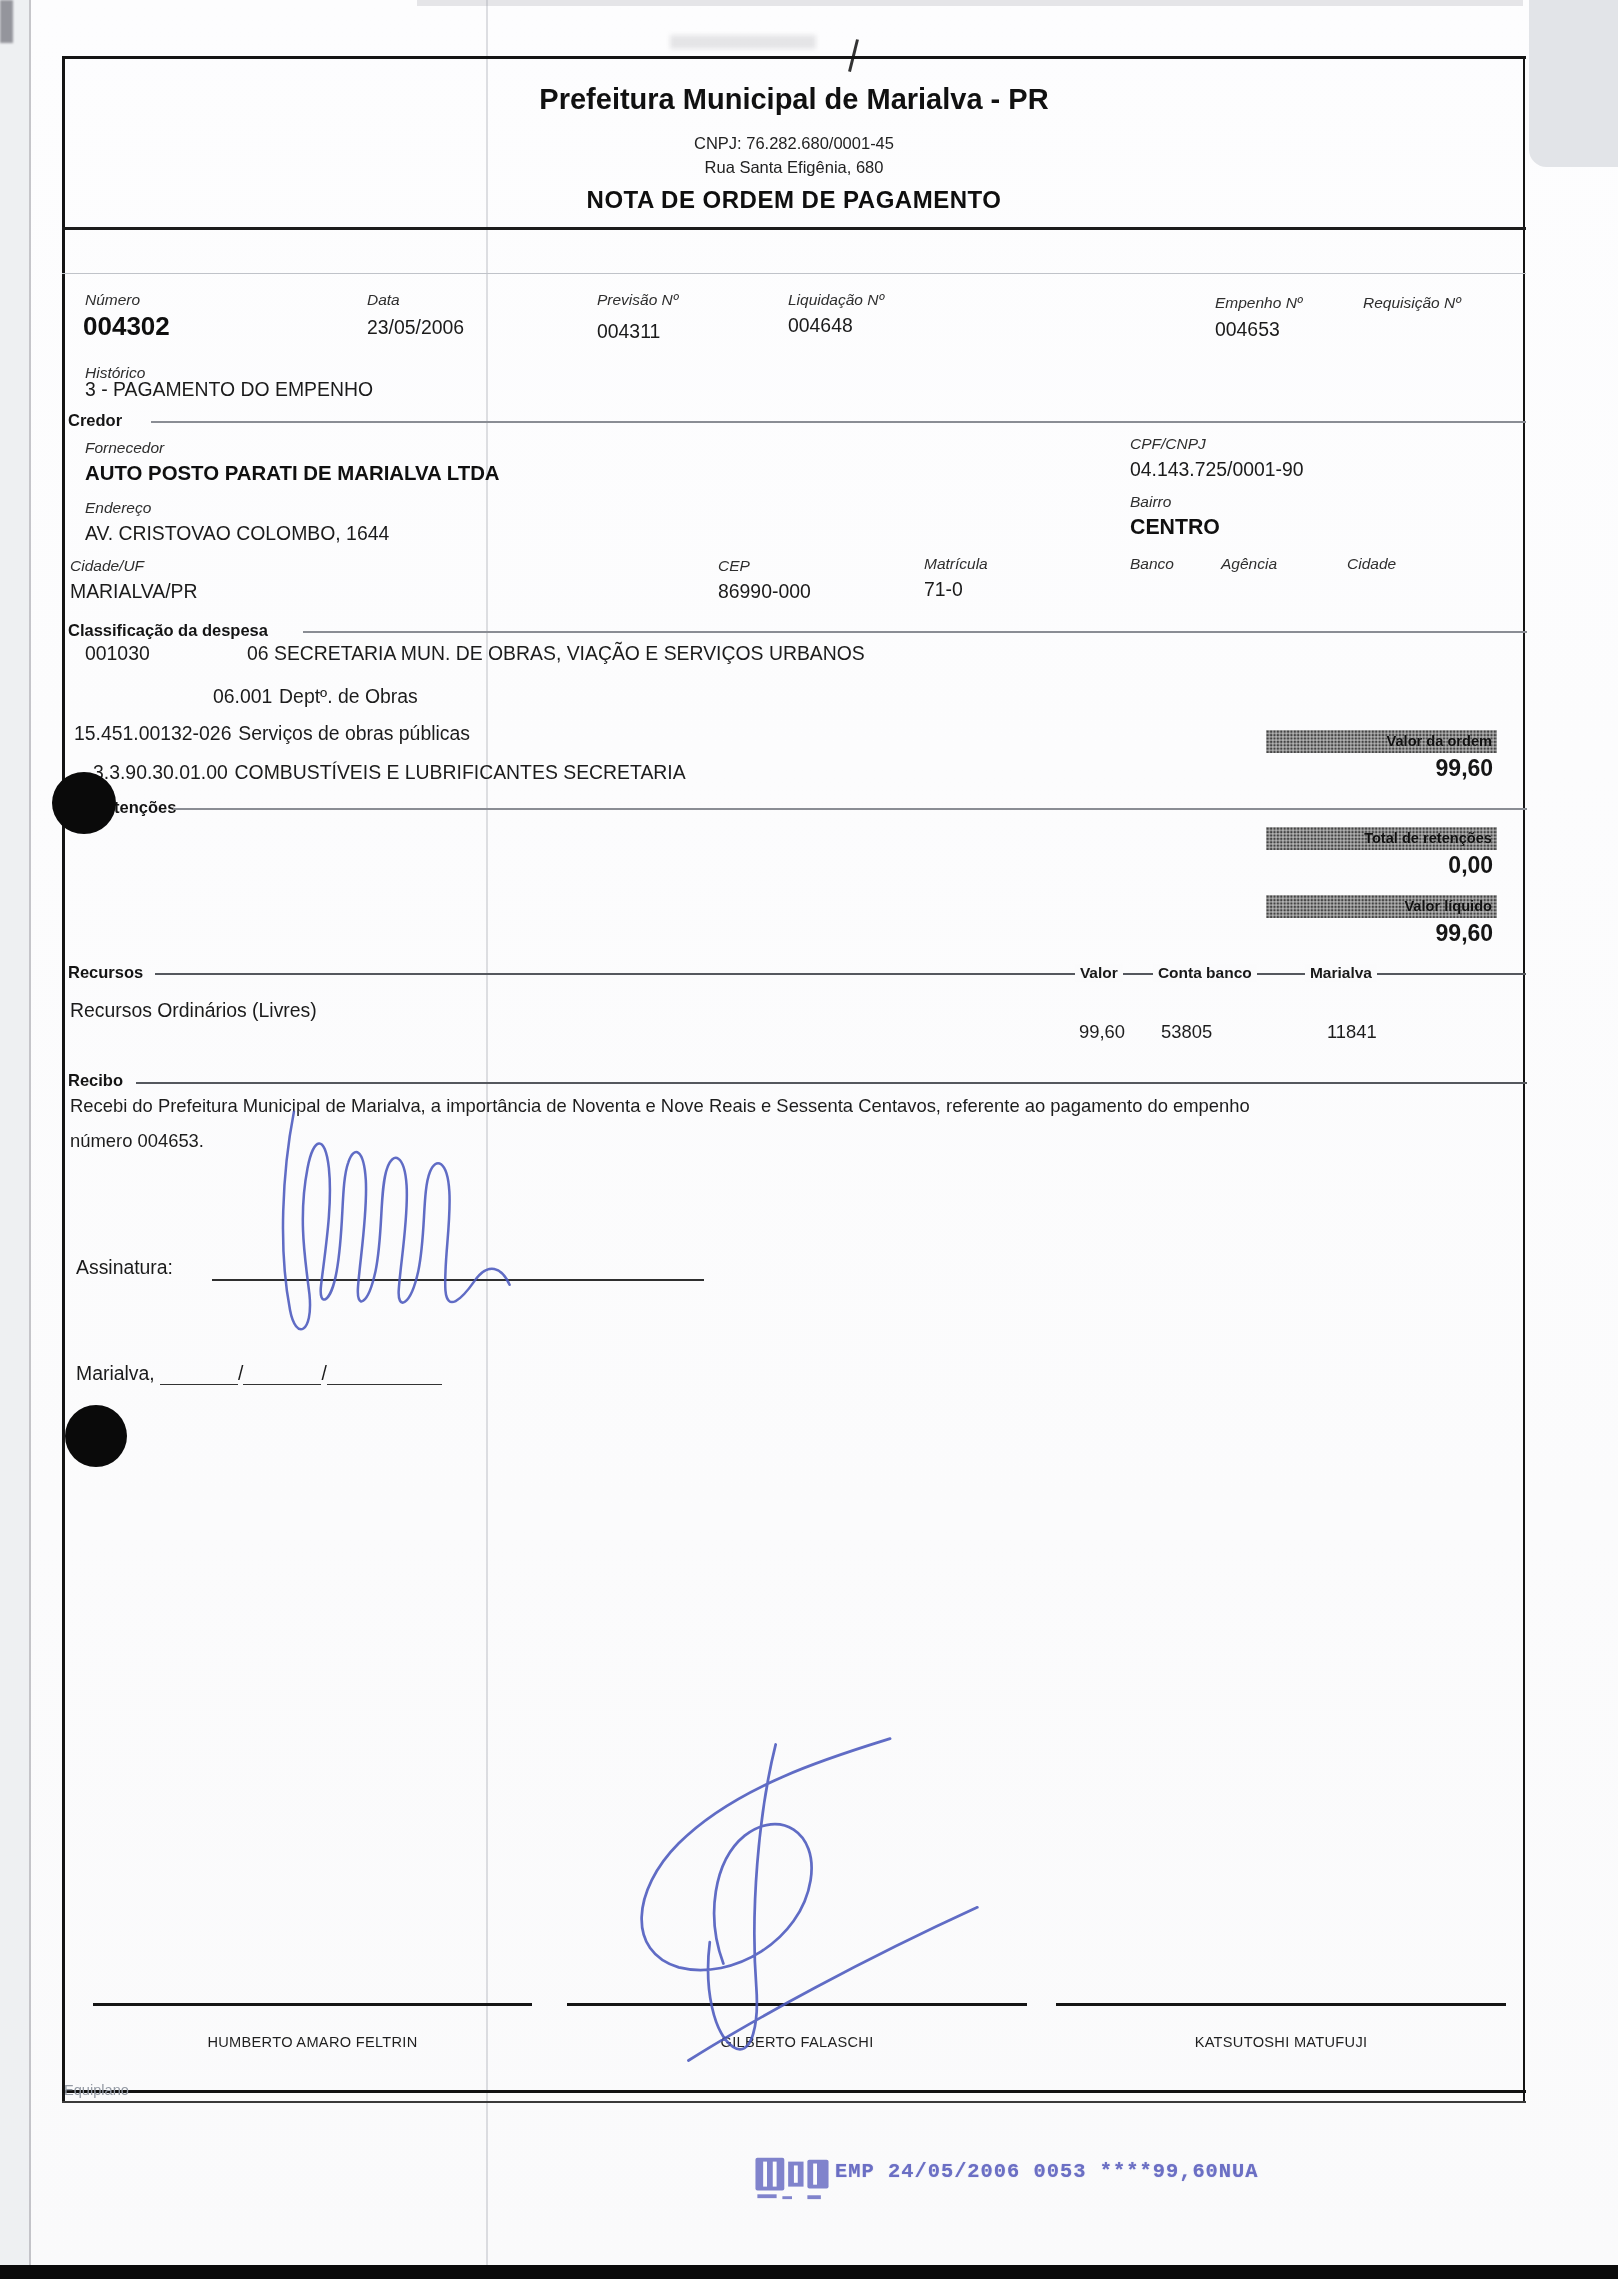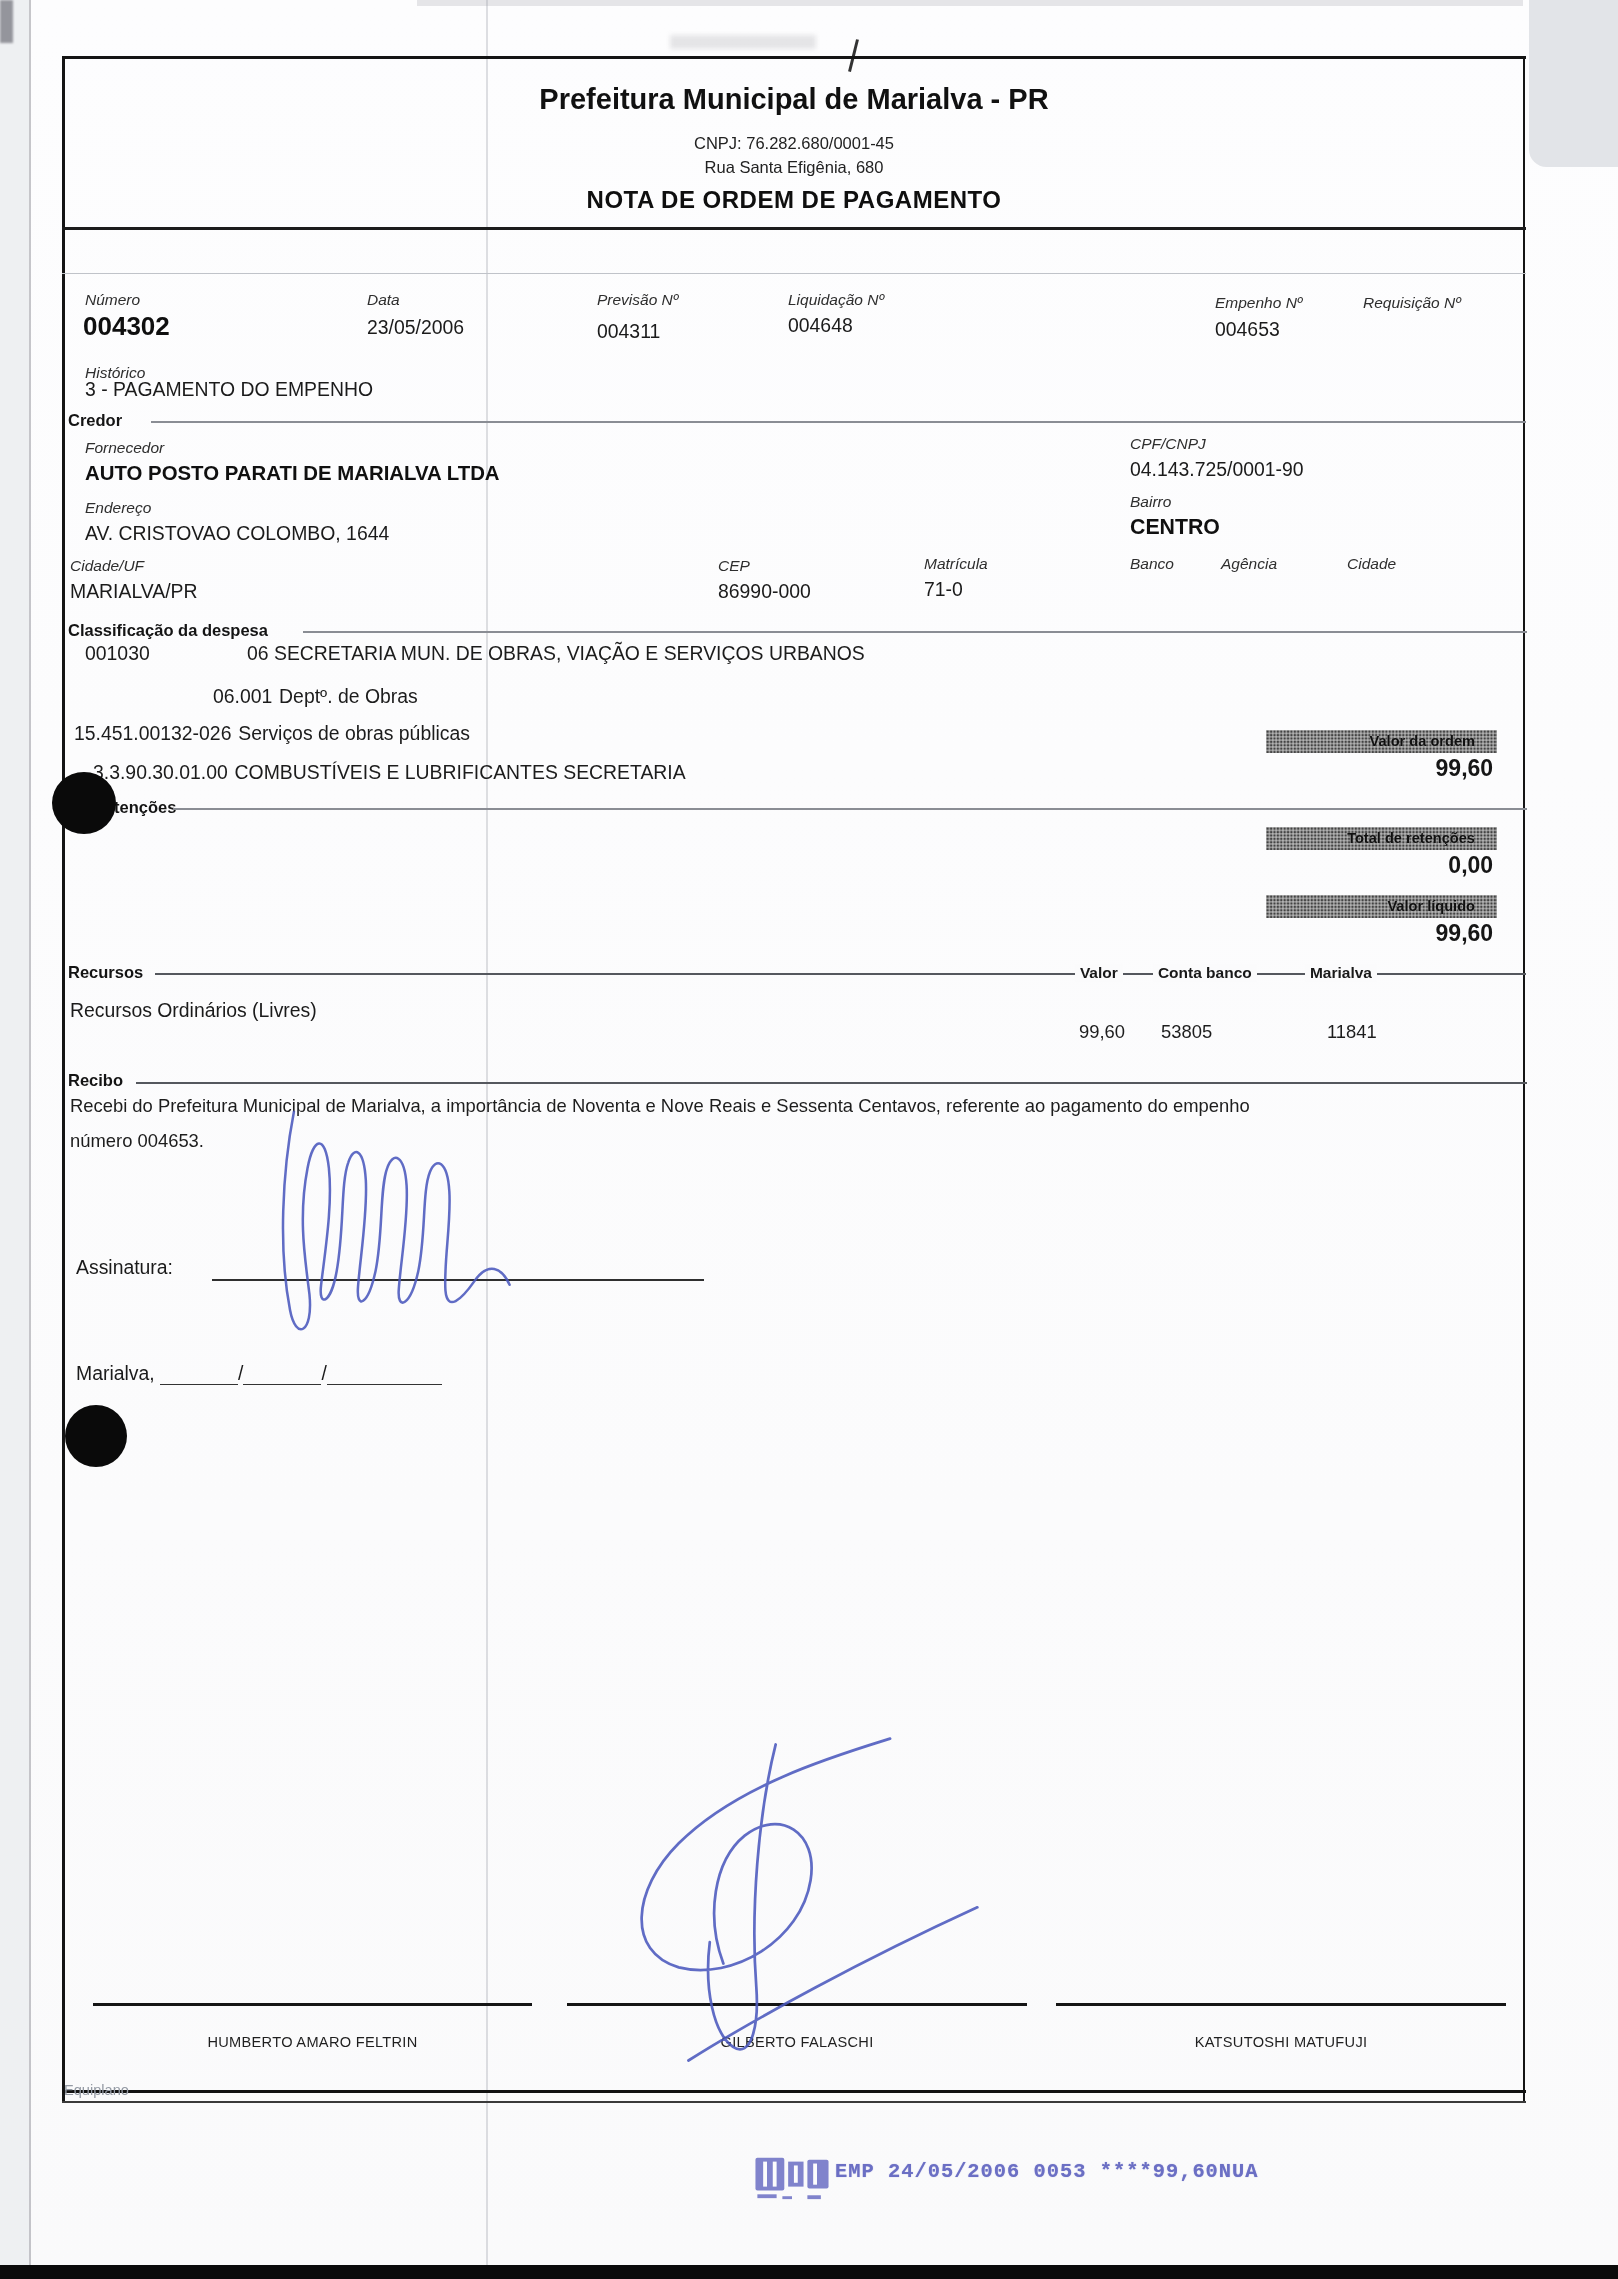--- a/index.html
+++ b/index.html
@@ -14,21 +14,21 @@
   .center{text-align:center;}
   .org{font-weight:bold;font-size:29px;color:#111;}
   .sub{font-size:16.5px;color:#222;}
   .doctitle{font-weight:bold;font-size:24px;color:#0f0f0f;letter-spacing:0.5px;}
   .bignum{font-weight:bold;font-size:26px;color:#0f0f0f;}
   .boldval{font-weight:bold;font-size:20.4px;color:#101010;}
   .cls-row{position:absolute;font-size:19.4px;color:#1c1c1c;white-space:nowrap;}
   .cls-row .code{display:inline-block;margin-right:6.8px;}
   #cls-row-1 .code{width:162px;margin-right:0;}
   .band{position:absolute;width:231px;height:23px;line-height:23px;text-align:right;
-        padding-right:22px;box-sizing:border-box;font-weight:bold;font-size:14.6px;color:#101010;
+        padding-right:5px;box-sizing:border-box;font-weight:bold;font-size:14.6px;color:#101010;
         background-color:#b2b2b2;
         background-image:radial-gradient(rgba(55,55,55,.9) 0.8px, rgba(55,55,55,0) 1.6px);
         background-size:3.4px 3.4px;text-shadow:0 0 1.9px rgba(178,178,178,.9);}
   .band-val{position:absolute;width:231px;text-align:right;padding-right:3.9px;box-sizing:border-box;
         font-weight:bold;font-size:23px;color:#161616;}
   .hdr-word{position:absolute;font-weight:bold;font-size:15.5px;color:#191919;background:#fbfbfc;
         padding:0 4.9px;z-index:2;}
   .punch{position:absolute;background:#0a0a0a;border-radius:50%;z-index:6;}
   .signame{position:absolute;font-size:14.6px;color:#1f1f1f;text-align:center;letter-spacing:0.3px;}
   .sigline{position:absolute;height:2.9px;background:#151515;}

